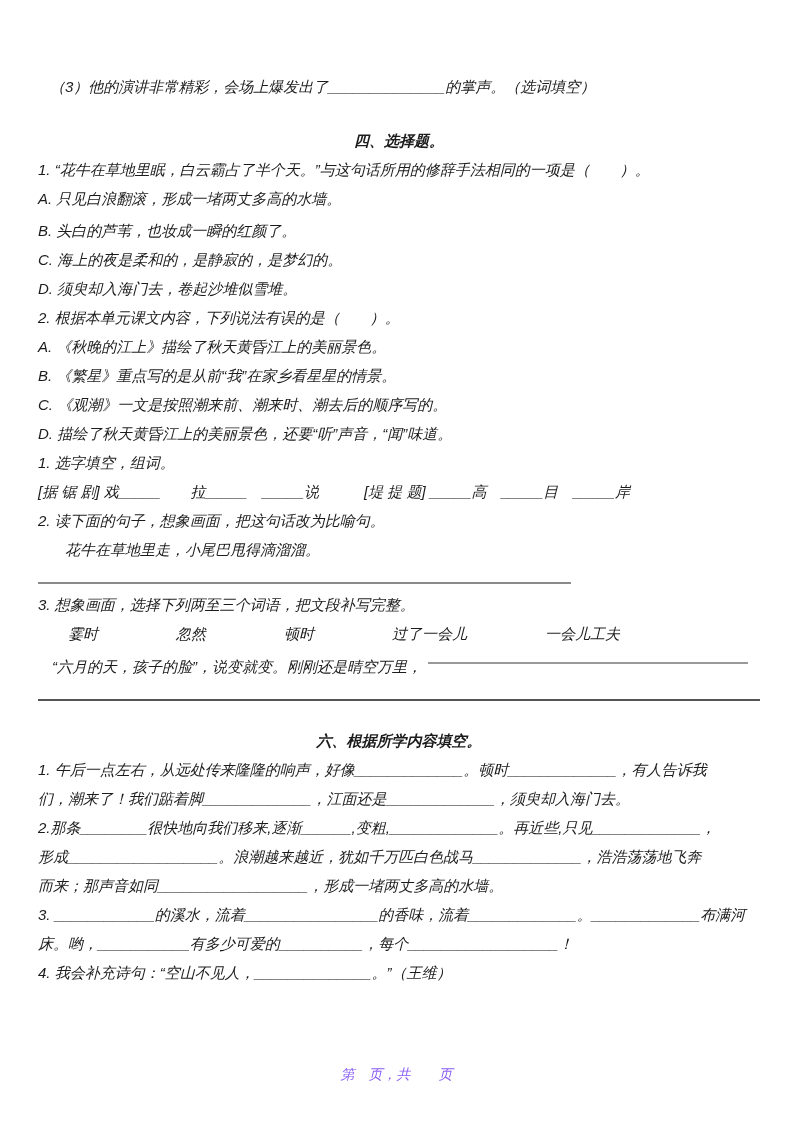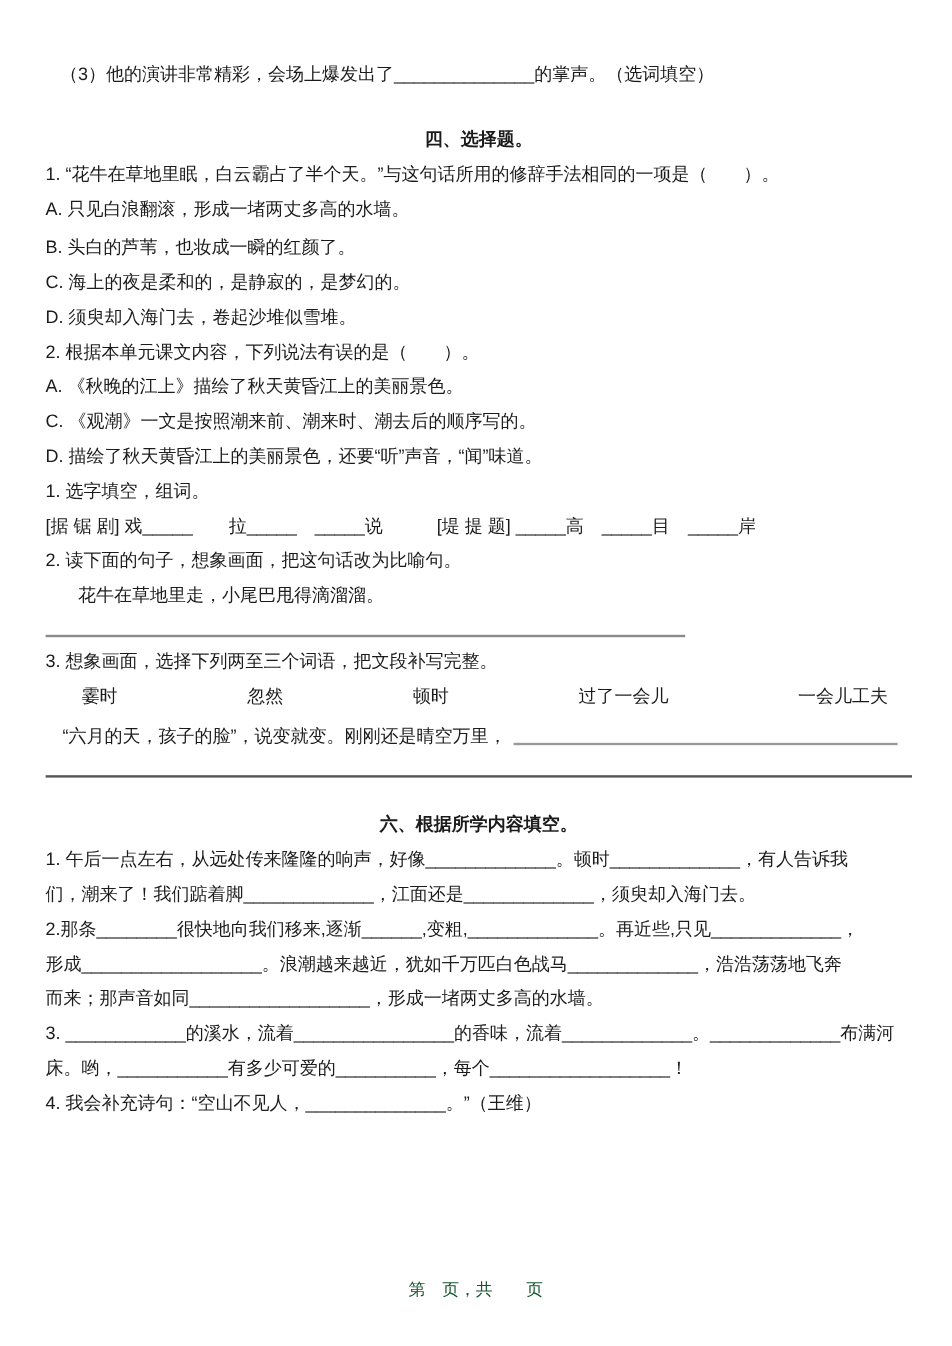--- a/index.html
+++ b/index.html
@@ -1,70 +1,72 @@
 <!DOCTYPE html>
 <html><head>
 <meta charset="utf-8">
 <style>
   html,body{margin:0;padding:0;background:#ffffff;}
   .page{
     position:relative;
     width:793px;height:1122px;
     background:#ffffff;
     box-sizing:border-box;
-    padding:48px 33px 0 38px;
+    padding:72px 33px 0 38px;
     overflow:hidden;
     font-family:"Liberation Sans","DejaVu Sans",sans-serif;
     color:#1b1b1b;
+    font-style:italic;
   }
   .line{
     height:29px;line-height:29px;
     font-size:15px;
     white-space:nowrap;
   }
   .bold{font-weight:bold;}
   .mt9{margin-top:25px;text-align:center;}
   .mt3{margin-top:3px;}
   .mt4{margin-top:4px;}
   .mt6{margin-top:6px;}
   .mt18{margin-top:18px;}
   .indent12{padding-left:12px;}
-  .indent14{padding-left:14px;}
+  .indent14{padding-left:14px;align-items:center;}
   .indent27{padding-left:27px;}
   .answer-line{height:0;border-top:2px solid #8a8a8a;}
   .answer-line.w533{width:533px;}
   .answer-line.full{width:722px;border-top-color:#555555;}
-  .wordbank{display:flex;gap:108px;padding-left:30px;}
+  .wordbank{display:flex;gap:78px;padding-left:30px;}
   .fillrow{display:flex;}
   .fillrow .blank-ext{
     flex:1;
     border-bottom:2px solid #999999;
     margin:0 12px 7px 6px;
   }
   .footer{
     position:absolute;left:0;right:0;top:1060px;
     height:29px;line-height:29px;
-    text-align:center;font-size:14px;color:#14532d;
+    text-align:center;font-size:14px;color:#8b5cf6;
   }
 </style>
 </head>
 <body>
 
 <div class="page">
 
   <div class="line indent12">（3）他的演讲非常精彩，会场上爆发出了______________的掌声。（选词填空）</div>
 
   <div class="line bold mt9">四、选择题。</div>
   <div class="line">1. “花牛在草地里眠，白云霸占了半个天。”与这句话所用的修辞手法相同的一项是（　　）。</div>
   <div class="line">A. 只见白浪翻滚，形成一堵两丈多高的水墙。</div>
   <div class="line mt3">B. 头白的芦苇，也妆成一瞬的红颜了。</div>
   <div class="line">C. 海上的夜是柔和的，是静寂的，是梦幻的。</div>
   <div class="line">D. 须臾却入海门去，卷起沙堆似雪堆。</div>
   <div class="line">2. 根据本单元课文内容，下列说法有误的是（　　）。</div>
   <div class="line">A. 《秋晚的江上》描绘了秋天黄昏江上的美丽景色。</div>
+  <div class="line">B. 《繁星》重点写的是从前“我”在家乡看星星的情景。</div>
   <div class="line">C. 《观潮》一文是按照潮来前、潮来时、潮去后的顺序写的。</div>
   <div class="line">D. 描绘了秋天黄昏江上的美丽景色，还要“听”声音，“闻”味道。</div>
 
   <div class="line">1. 选字填空，组词。</div>
   <div class="line">[据 锯 剧] 戏_____　　拉_____　_____说　　　[堤 提 题] _____高　_____目　_____岸</div>
   <div class="line">2. 读下面的句子，想象画面，把这句话改为比喻句。</div>
   <div class="line indent27">花牛在草地里走，小尾巴甩得滴溜溜。</div>
   <div class="answer-line w533 mt18"></div>
   <div class="line mt6">3. 想象画面，选择下列两至三个词语，把文段补写完整。</div>
   <div class="line wordbank">

